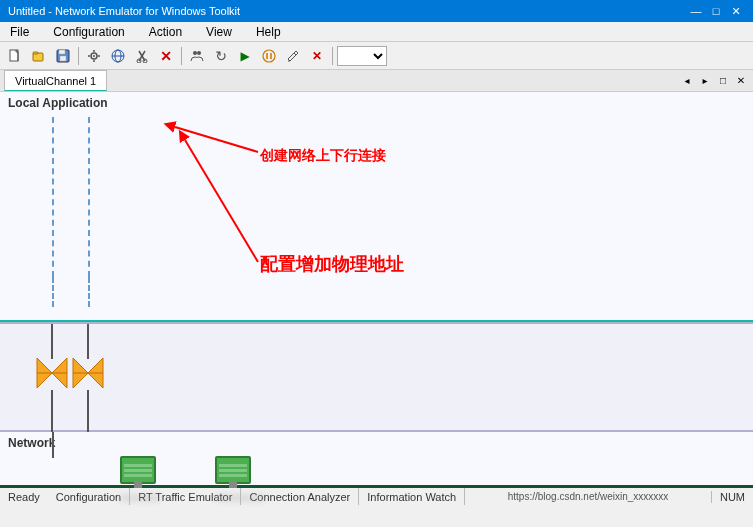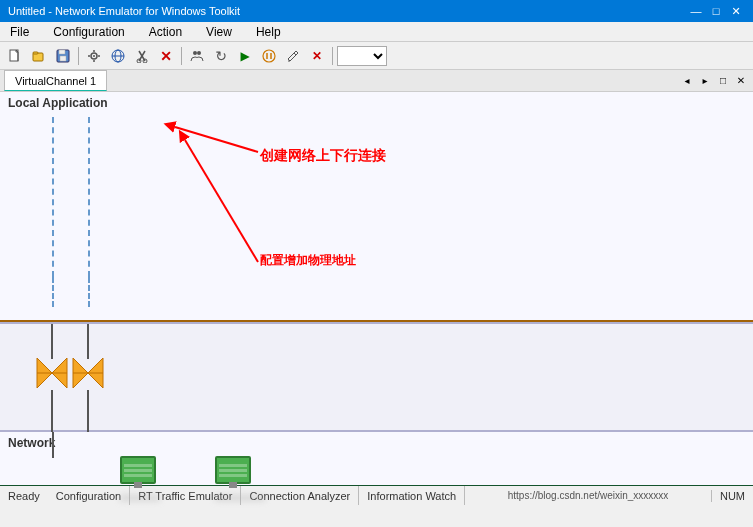--- a/index.html
+++ b/index.html
@@ -139,21 +139,21 @@
     #main-content {
       display: flex;
       flex-direction: column;
       height: calc(527px - 22px - 20px - 28px - 22px - 22px - 20px);
       background: white;
     }
 
     
     #local-app-section {
       background: #f8f8ff;
-      border-bottom: 2px solid #a16207;
+      border-bottom: 2px solid #14b8a6;
       height: 230px;
       position: relative;
       padding: 4px 8px;
     }
     .section-label {
       font-size: 12px;
       color: #333;
       font-weight: bold;
       margin-bottom: 4px;
     }
@@ -213,21 +213,21 @@
       background: #81c784;
       margin: 1px 0;
     }
 
     
     #status-bar {
       background: #f0f0f0;
       height: 20px;
       display: flex;
       align-items: center;
-      border-top: 1px solid #14532d;
+      border-top: 3px solid #14532d;
       font-size: 11px;
       color: #333;
     }
     .status-tabs {
       display: flex;
       align-items: stretch;
       height: 100%;
     }
     .status-tab {
       padding: 0 8px;
@@ -376,21 +376,21 @@
     <div class="section-label">Local Application</div>
 
     <div class="dashed-line"></div>
     <div class="dashed-line2"></div>
 
     <div style="position:absolute; left:88px; top:25px; width:2px; height:160px; border-left: 2px dashed #6699cc;"></div>
     <div style="position:absolute; left:88px; top:185px; width:2px; height:30px; border-left: 2px dashed #6699cc;"></div>
 
     <div style="position:absolute; top:55px; left:260px; color:red; font-size:14px; font-weight:bold;text-align:center;">创建网络上下行连接</div>
 
-    <div style="position:absolute; top:160px; left:260px; color:red; font-size:12px; font-weight:bold;">配置增加物理地址</div>
+    <div style="position:absolute; top:160px; left:260px; color:red; font-size:18px; font-weight:bold;">配置增加物理地址</div>
 
     <svg style="position:absolute;top:0;left:0;width:100%;height:100%;pointer-events:none;">
 
       <defs>
         <marker id="arrowhead" markerWidth="8" markerHeight="8" refX="0" refY="3" orient="auto">
           <polygon points="0 0, 6 3, 0 6" fill="red"></polygon>
         </marker>
       </defs>
 
       <line x1="258" y1="60" x2="175" y2="35" stroke="red" stroke-width="2" marker-end="url(#arrowhead)"></line>

